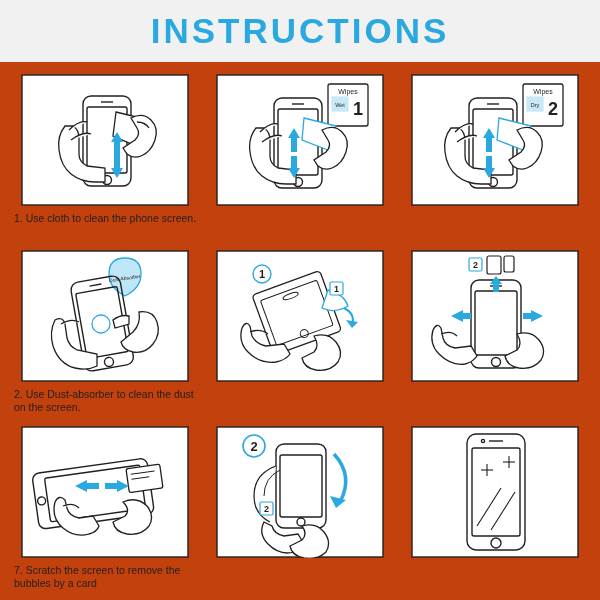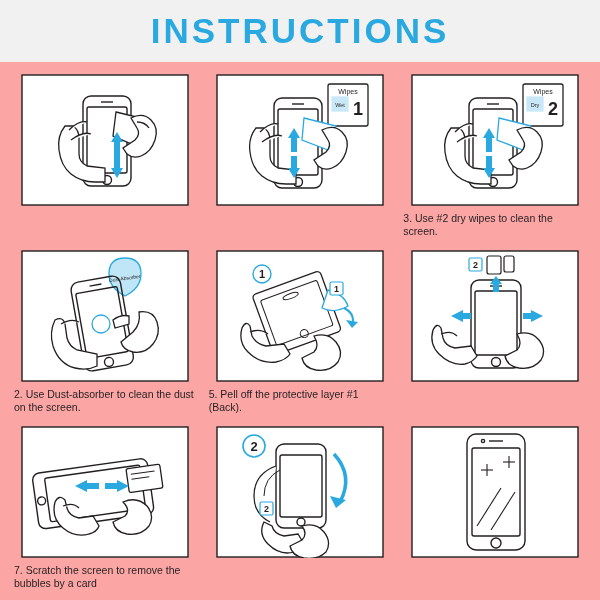--- a/index.html
+++ b/index.html
@@ -11,21 +11,21 @@
     width: 600px;
     height: 600px;
     font-family: "Liberation Sans", sans-serif;
     color: #231f20;
     overflow: hidden;
   }
   .page {
     position: relative;
     width: 600px;
     height: 600px;
-    background: #fca5a5;
+    background: #c2410c;
     box-sizing: border-box;
   }
   
   .header {
     position: relative;
     height: 62px;
     background: #f1f1f1;
     display: flex;
     align-items: center;
     justify-content: center;
@@ -111,20 +111,21 @@
             <path d="M110 44 q12 -6 20 2 q8 8 4 20 q-4 12 -14 16 q-8 3 -14 -2 l-4 -6 l12 -8 q6 -6 2 -12 z"></path>
             <path d="M116 48 q8 0 12 6"></path>
           </g>
 
           <g fill="#2aa8e0">
             <polygon points="96,58 102,68 99,68 99,82 93,82 93,68 90,68"></polygon>
             <polygon points="96,104 90,94 93,94 93,82 99,82 99,94 102,94"></polygon>
           </g>
         </svg>
       </div>
+      <div class="caption">1. Use cloth to clean the phone screen.</div>
     </div>
 
     <div class="cell">
       <div class="illus">
         <svg viewBox="0 0 168 132" xmlns="http://www.w3.org/2000/svg">
           <rect x="1" y="1" width="166" height="130" fill="#ffffff" stroke="#231f20" stroke-width="1.4"></rect>
 
           <g fill="none" stroke="#231f20" stroke-width="1.4">
             <rect x="58" y="24" width="48" height="90" rx="8"></rect>
             <rect x="62" y="35" width="40" height="66" rx="2"></rect>
@@ -189,21 +190,20 @@
           </g>
           <g fill="#ffffff" stroke="#231f20" stroke-width="1.3">
             <path d="M106 56 q12 -6 20 2 q8 8 4 20 q-4 12 -14 16 q-8 3 -14 -2 l-4 -6 l12 -8 q6 -6 2 -12 z"></path>
           </g>
           <g fill="#2aa8e0">
             <polygon points="78,54 84,64 81,64 81,78 75,78 75,64 72,64"></polygon>
             <polygon points="78,104 72,94 75,94 75,82 81,82 81,94 84,94"></polygon>
           </g>
         </svg>
       </div>
-      <div class="caption">3. Use #2 dry wipes to clean the screen.</div>
     </div>
 
     <div class="cell">
       <div class="illus">
         <svg viewBox="0 0 168 132" xmlns="http://www.w3.org/2000/svg">
           <rect x="1" y="1" width="166" height="130" fill="#ffffff" stroke="#231f20" stroke-width="1.4"></rect>
 
           <g fill="#ffffff" stroke="#231f20" stroke-width="1.3">
             <path d="M104 8 q16 0 16 16 q0 14 -16 22 q-16 -8 -16 -22 q0 -16 16 -16 z" fill="#bfe6f7" stroke="#2aa8e0"></path>
           </g>
@@ -257,21 +257,20 @@
           <path d="M128 58 q12 6 8 18" fill="none" stroke="#2aa8e0" stroke-width="2"></path>
           <polygon points="136,78 130,70 142,72" fill="#2aa8e0"></polygon>
 
           <g fill="#ffffff" stroke="#231f20" stroke-width="1.3">
             <path d="M26 78 q-4 14 6 24 q12 12 28 10 q10 -2 14 -8 l-6 -10 l-18 2 q-10 -2 -14 -10 l-2 -10 q-4 -6 -8 2 z"></path>
             <path d="M34 82 q10 -4 18 2"></path>
             <path d="M98 86 q14 -4 22 6 q8 10 2 20 q-8 10 -22 8 q-12 -2 -14 -12 l12 -6 q6 -6 0 -16 z"></path>
           </g>
         </svg>
       </div>
-      <div class="caption">5. Pell off the protective layer #1 (Back).</div>
     </div>
 
     <div class="cell">
       <div class="illus">
         <svg viewBox="0 0 168 132" xmlns="http://www.w3.org/2000/svg">
           <rect x="1" y="1" width="166" height="130" fill="#ffffff" stroke="#231f20" stroke-width="1.4"></rect>
 
           <rect x="58" y="8" width="13" height="13" rx="1.5" fill="#ffffff" stroke="#2aa8e0" stroke-width="1.2"></rect>
           <text x="64.5" y="18" font-family="Liberation Sans, sans-serif" font-size="9" text-anchor="middle" fill="#231f20" font-weight="bold">2</text>
 

